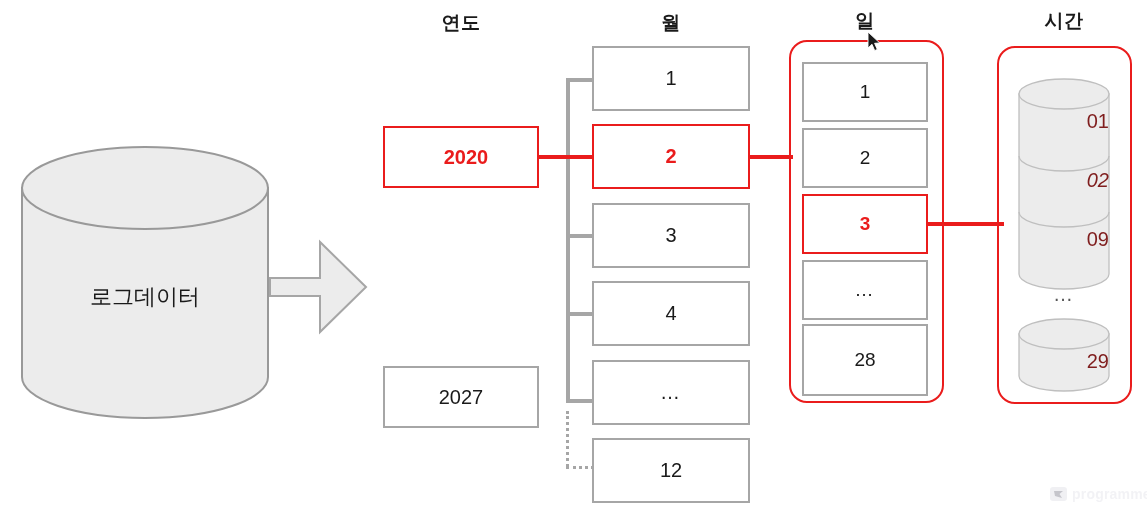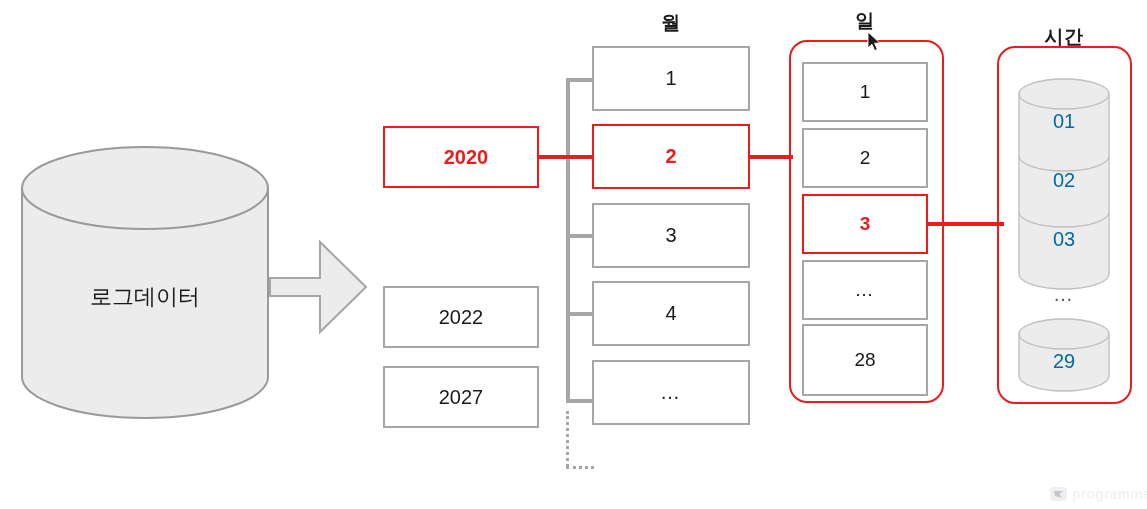--- a/index.html
+++ b/index.html
@@ -107,22 +107,22 @@
   }
 
   
   .arrow { position: absolute; }
 
   
   .hour-stack { position: absolute; }
   .hour-label {
     position: absolute;
     font-size: 20px;
-    color: #0369a1;
-    text-align: center;
+    color: #7f1d1d;
+    text-align: right;
     width: 90px;
   }
   .hour-dots {
     position: absolute;
     font-size: 20px;
     color: #555;
     letter-spacing: 2px;
     text-align: center;
     width: 90px;
   }
@@ -159,46 +159,47 @@
   <svg class="db-cyl" style="left:20px; top:145px;" width="250" height="275" viewBox="0 0 250 275">
     <path d="M2,43 L2,232 A123,41 0 0 0 248,232 L248,43 Z" fill="#ececec" stroke="#999999" stroke-width="2"></path>
     <ellipse cx="125" cy="43" rx="123" ry="41" fill="#ececec" stroke="#999999" stroke-width="2"></ellipse>
   </svg>
   <div class="db-label" style="left:20px; top:282px; width:250px;">로그데이터</div>
 
   <svg class="arrow" style="left:268px; top:238px;" width="100" height="98" viewBox="0 0 100 98">
     <path d="M2,40 L52,40 L52,4 L98,49 L52,94 L52,58 L2,58 Z" fill="#ececec" stroke="#a6a6a6" stroke-width="2" stroke-linejoin="miter"></path>
   </svg>
 
+  <div class="col-title" style="left:383px; top:10px; width:156px;">연도</div>
   <div class="col-title" style="left:592px; top:10px; width:158px;">월</div>
   <div class="col-title" style="left:802px; top:8px; width:126px;">일</div>
-  <div class="col-title" style="left:1000px; top:24px; width:128px;">시간</div>
+  <div class="col-title" style="left:1000px; top:8px; width:128px;">시간</div>
 
   <div class="node sel" style="left:383px; top:126px; width:156px; height:62px;padding-left:10px;">2020</div>
-  <div class="node" style="left:383px; top:286px; width:156px; height:62px;">2022</div>
   <div class="node" style="left:383px; top:366px; width:156px; height:62px;">2027</div>
 
   <div class="vline" style="left:566px; top:78px; width:4px; height:324px;"></div>
 
   <div class="hline" style="left:566px; top:78px; width:28px; height:4px;"></div>
 
   <div class="hline" style="left:566px; top:234px; width:28px; height:4px;"></div>
 
   <div class="hline" style="left:566px; top:312px; width:28px; height:4px;"></div>
 
   <div class="hline" style="left:566px; top:399px; width:28px; height:4px;"></div>
 
   <div class="dot-v" style="left:566px; top:411px; height:56px;"></div>
   <div class="dot-h" style="left:566px; top:466px; width:28px;"></div>
 
   <div class="node" style="left:592px; top:46px; width:158px; height:65px;">1</div>
   <div class="node sel" style="left:592px; top:124px; width:158px; height:65px;">2</div>
   <div class="node" style="left:592px; top:203px; width:158px; height:65px;">3</div>
   <div class="node" style="left:592px; top:281px; width:158px; height:65px;">4</div>
   <div class="node ellipsis" style="left:592px; top:360px; width:158px; height:65px;">…</div>
+  <div class="node" style="left:592px; top:438px; width:158px; height:65px;">12</div>
 
   <div class="group-box" style="left:789px; top:40px; width:155px; height:363px;"></div>
 
   <div class="node small" style="left:802px; top:62px; width:126px; height:60px; z-index:5;">1</div>
   <div class="node small" style="left:802px; top:128px; width:126px; height:60px; z-index:5;">2</div>
   <div class="node small sel" style="left:802px; top:194px; width:126px; height:60px;">3</div>
   <div class="node small ellipsis" style="left:802px; top:260px; width:126px; height:60px; z-index:5;">…</div>
   <div class="node small" style="left:802px; top:324px; width:126px; height:72px; z-index:5;">28</div>
 
   <div class="group-box" style="left:997px; top:46px; width:135px; height:358px;"></div>
@@ -206,22 +207,22 @@
   <svg class="hour-stack" style="left:1018px; top:78px; z-index:5;" width="92" height="212" viewBox="0 0 92 212">
 
     <path d="M1,16 L1,196 A45,15 0 0 0 91,196 L91,16 Z" fill="#ececec" stroke="#bfbfbf" stroke-width="1.3"></path>
 
     <path d="M1,78 A45,15 0 0 0 91,78" fill="none" stroke="#bfbfbf" stroke-width="1.3"></path>
     <path d="M1,134 A45,15 0 0 0 91,134" fill="none" stroke="#bfbfbf" stroke-width="1.3"></path>
 
     <ellipse cx="46" cy="16" rx="45" ry="15" fill="#ececec" stroke="#bfbfbf" stroke-width="1.3"></ellipse>
   </svg>
   <div class="hour-label" style="left:1019px; top:110px; z-index:6;">01</div>
-  <div class="hour-label" style="left:1019px; top:169px; z-index:6;">02</div>
-  <div class="hour-label" style="left:1019px; top:228px; z-index:6;">03</div>
+  <div class="hour-label" style="left:1019px; top:169px; z-index:6;font-style:italic;">02</div>
+  <div class="hour-label" style="left:1019px; top:228px; z-index:6;">09</div>
 
   <div class="hour-dots" style="left:1019px; top:283px; z-index:6;">…</div>
 
   <svg class="hour-stack" style="left:1018px; top:318px; z-index:5;" width="92" height="74" viewBox="0 0 92 74">
     <path d="M1,16 L1,58 A45,15 0 0 0 91,58 L91,16 Z" fill="#ececec" stroke="#bfbfbf" stroke-width="1.3"></path>
     <ellipse cx="46" cy="16" rx="45" ry="15" fill="#ececec" stroke="#bfbfbf" stroke-width="1.3"></ellipse>
   </svg>
   <div class="hour-label" style="left:1019px; top:350px; z-index:6;">29</div>
 
   <div class="hline red" style="left:537px; top:155px; width:57px;"></div>

